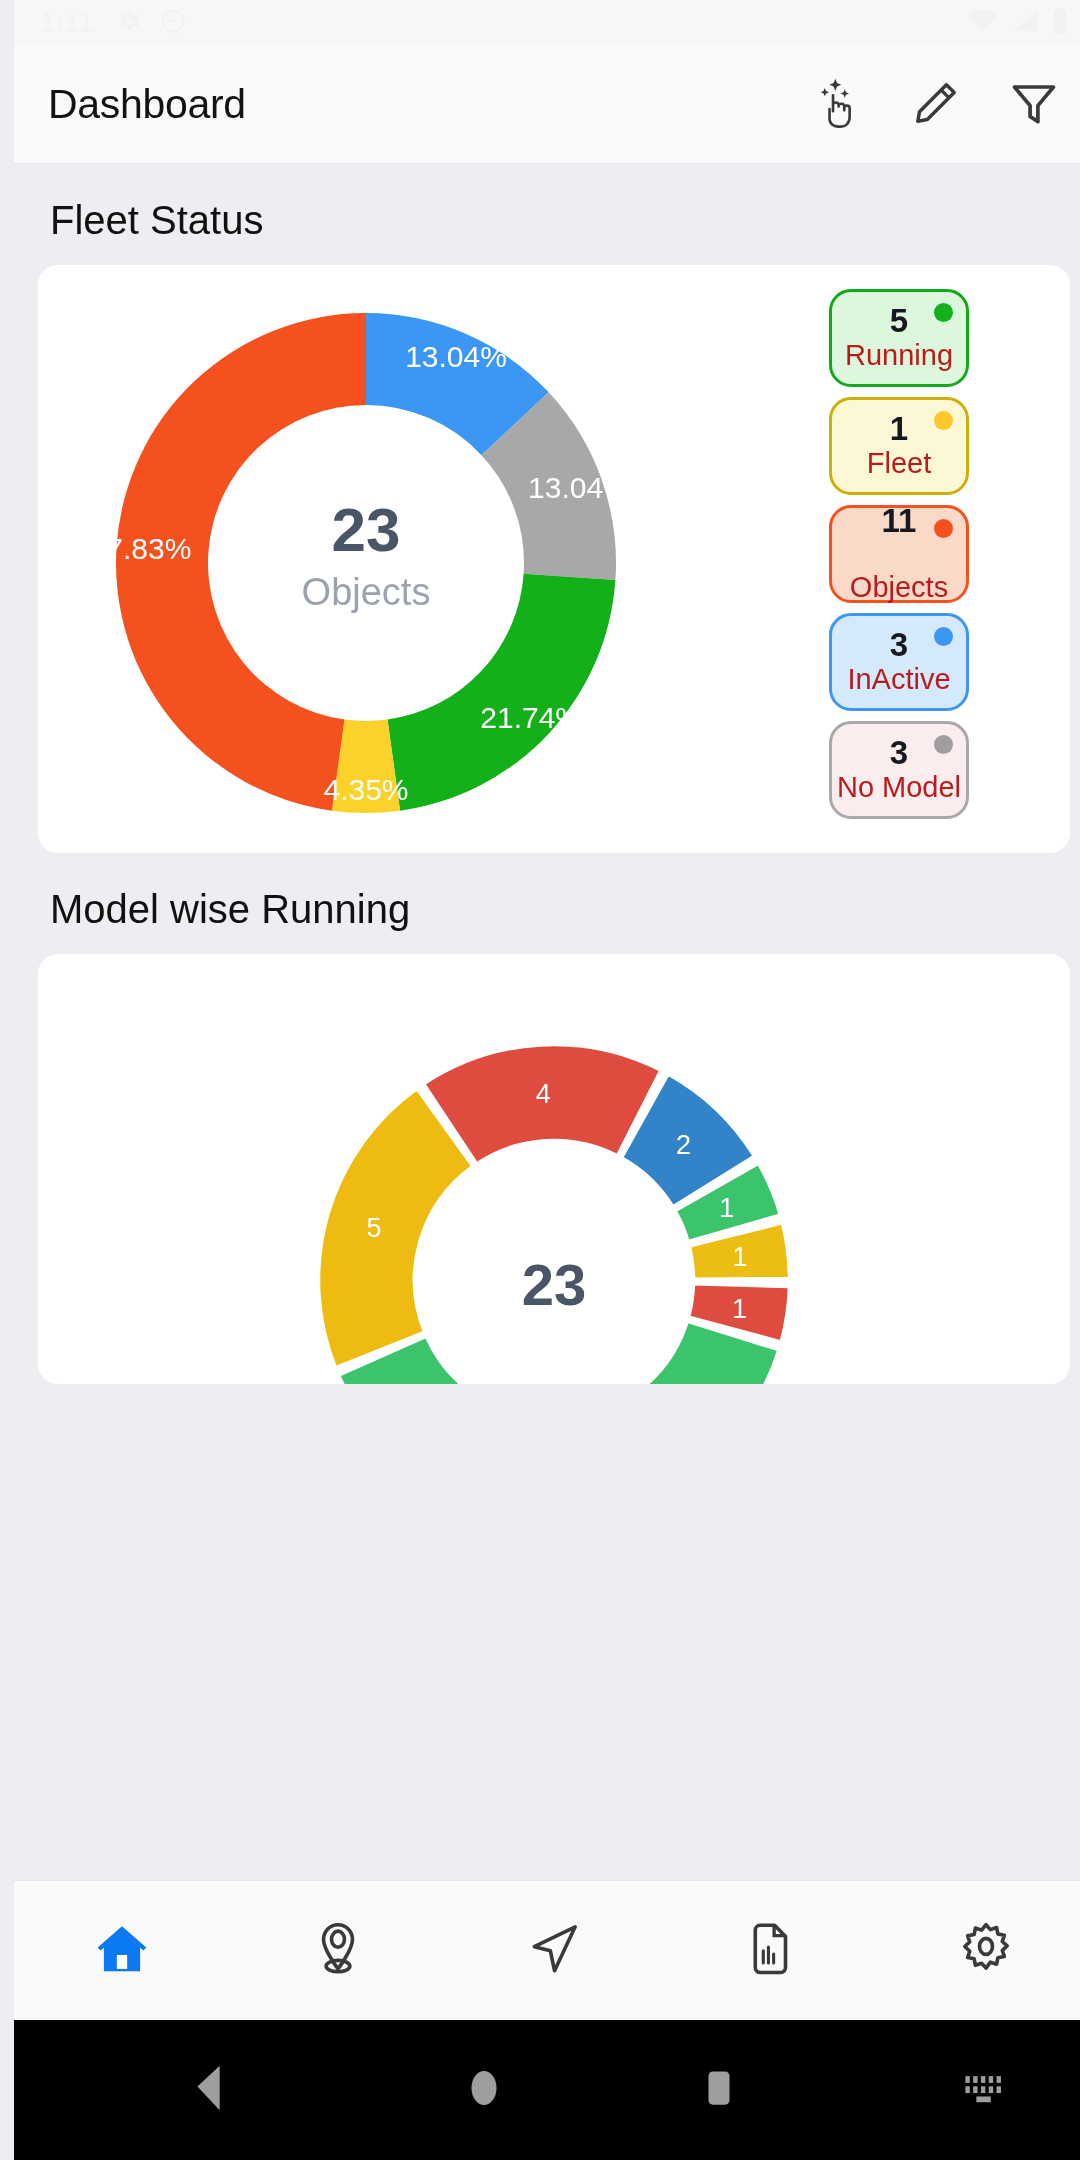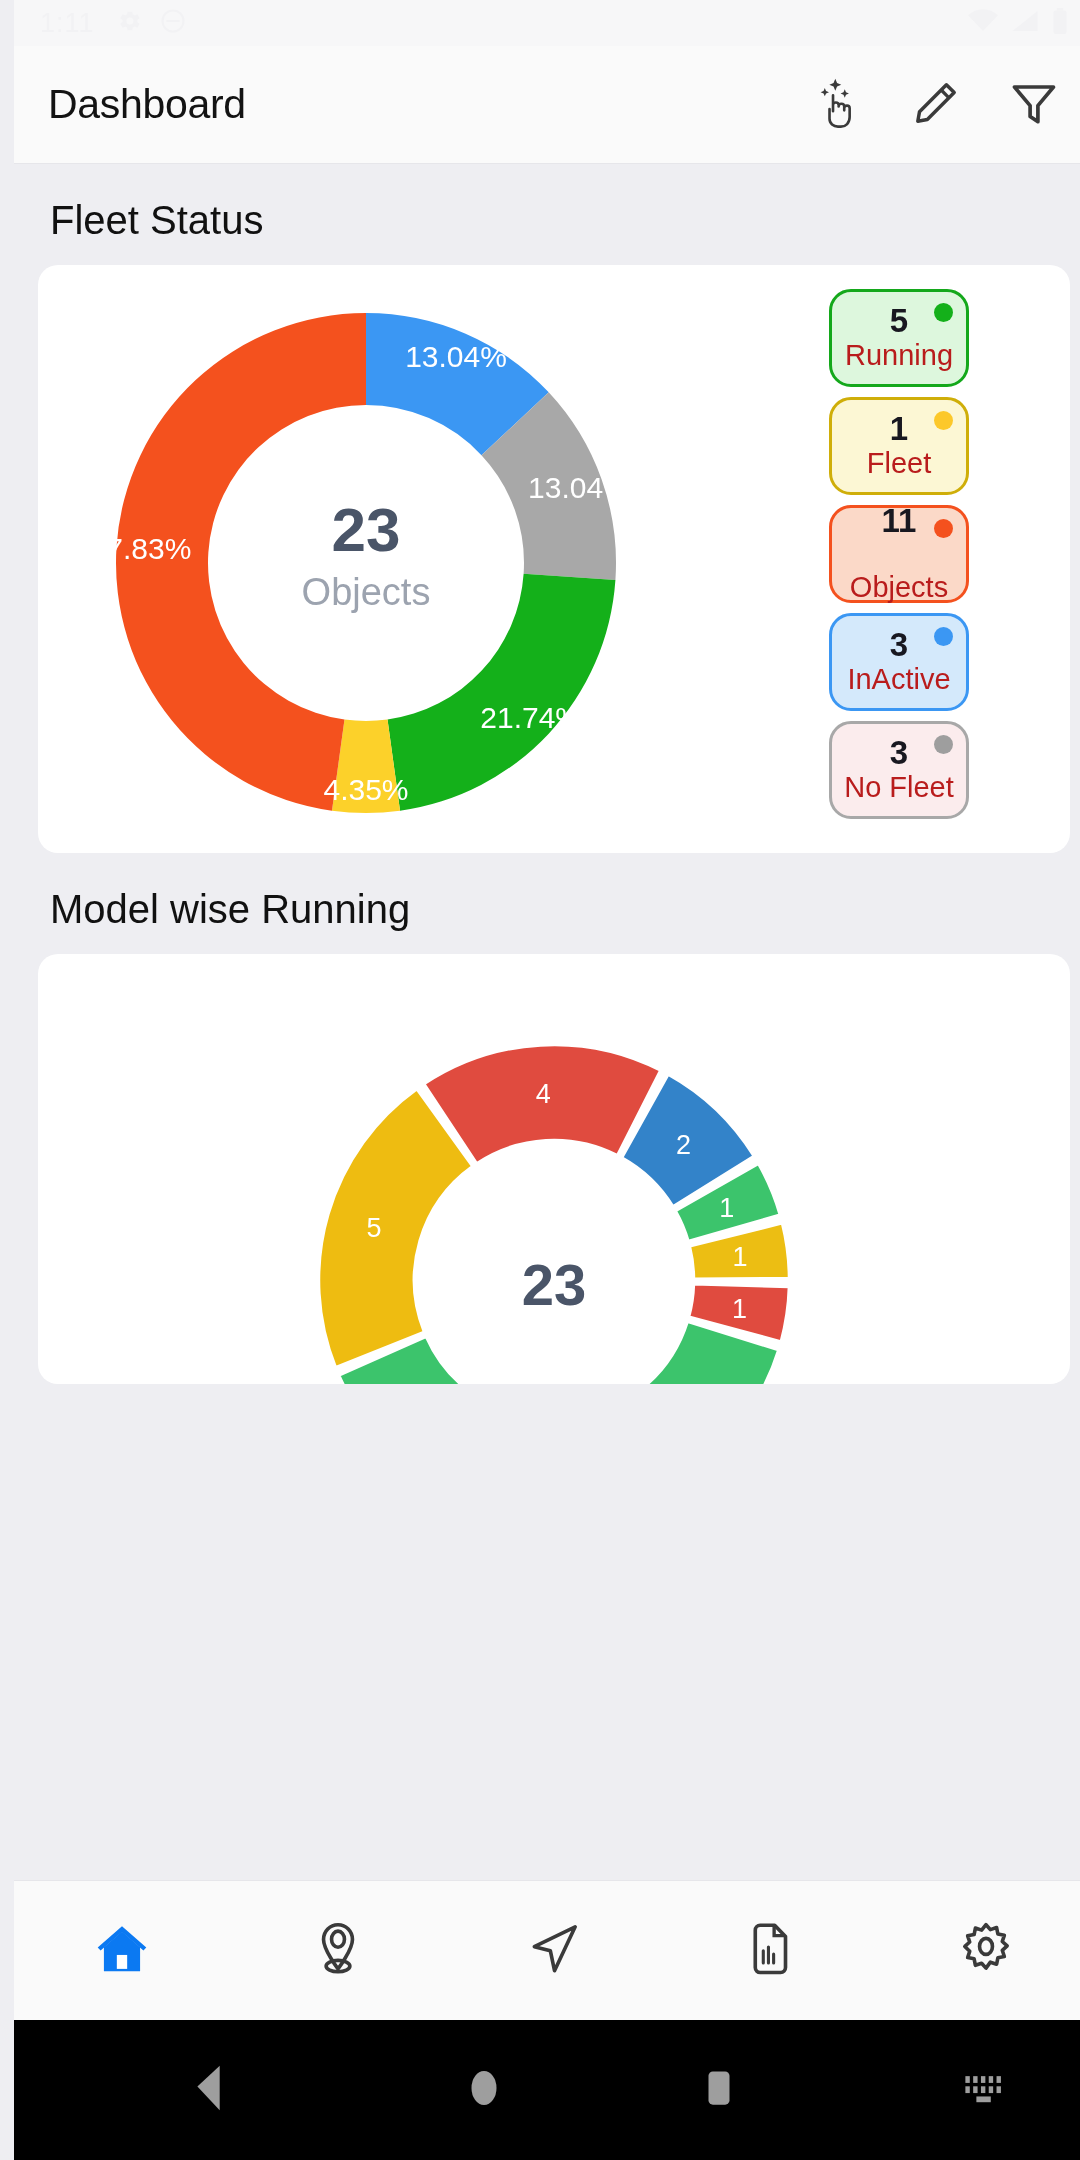--- a/index.html
+++ b/index.html
@@ -213,21 +213,21 @@
             <span class="legend-label">Objects</span>
           </div>
           <div class="legend-card" style="background: rgb(212, 233, 251); border-color: rgb(59, 151, 243);">
             <span class="legend-dot" style="background: rgb(59, 151, 243);"></span>
             <span class="legend-count">3</span>
             <span class="legend-label">InActive</span>
           </div>
           <div class="legend-card" style="background: rgb(251, 236, 237); border-color: rgb(168, 168, 168);">
             <span class="legend-dot" style="background: rgb(158, 158, 158);"></span>
             <span class="legend-count">3</span>
-            <span class="legend-label">No Fleet</span>
+            <span class="legend-label">No Model</span>
           </div>
         </div>
     </div>
 
     <div class="section-title">Model wise Running</div>
 
     <div class="card model-card">
       <svg class="model-svg" width="520" height="520" viewBox="0 0 520 520">
         <g id="model-arcs">
             <path d="M374.28881439952033 54.66352758666571 A235 235 0 0 1 459.7341793277571 136.1805443063677 L378.9905749186638 186.23521788464458 A140 140 0 0 0 328.0869532592887 137.6718887750349 Z" fill="#3383c9" stroke="#ffffff" stroke-width="2.5"></path>

